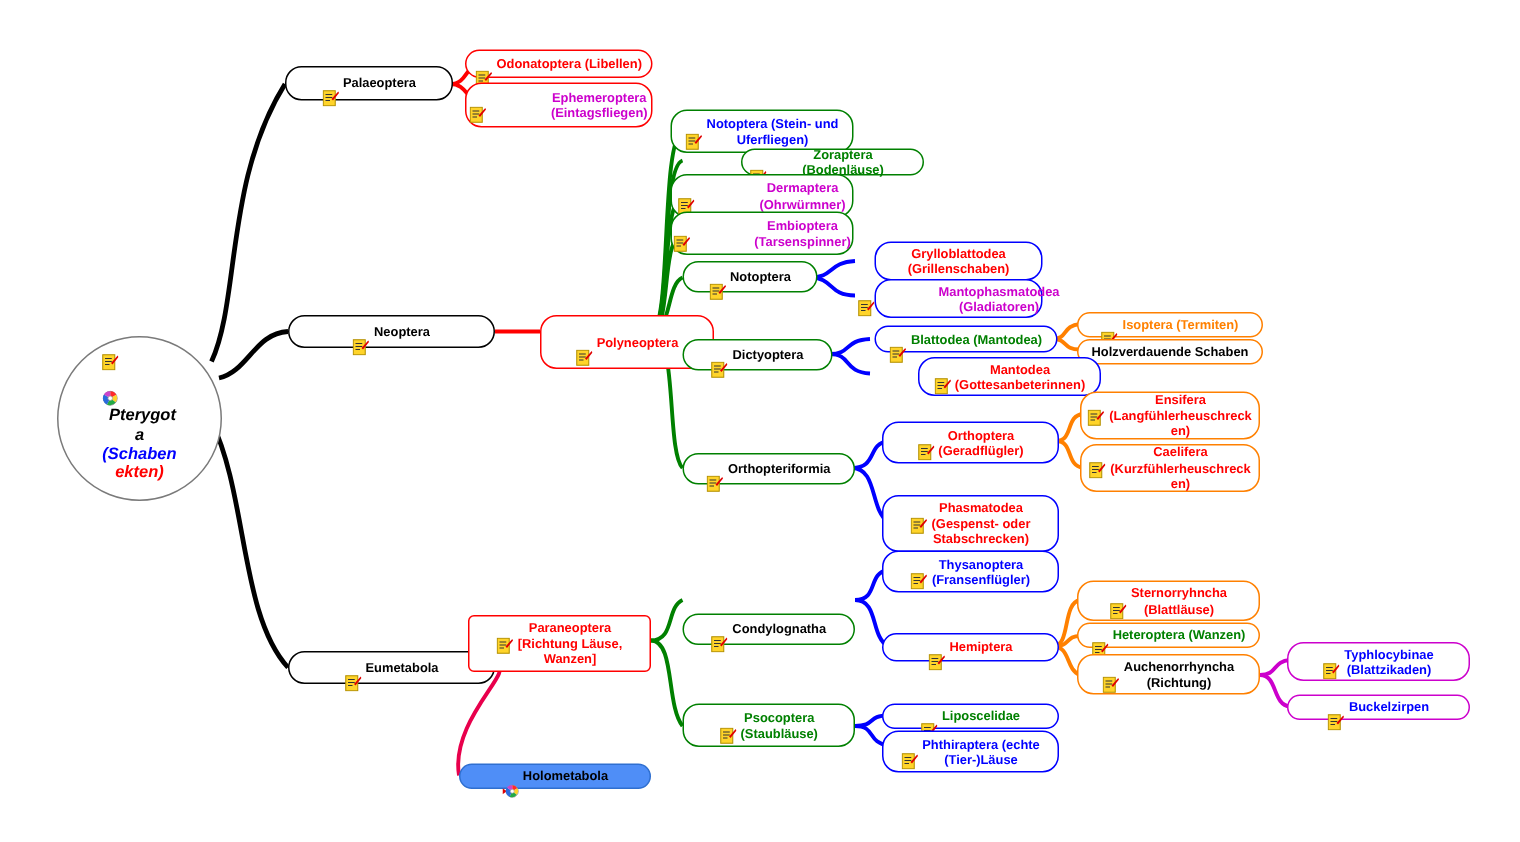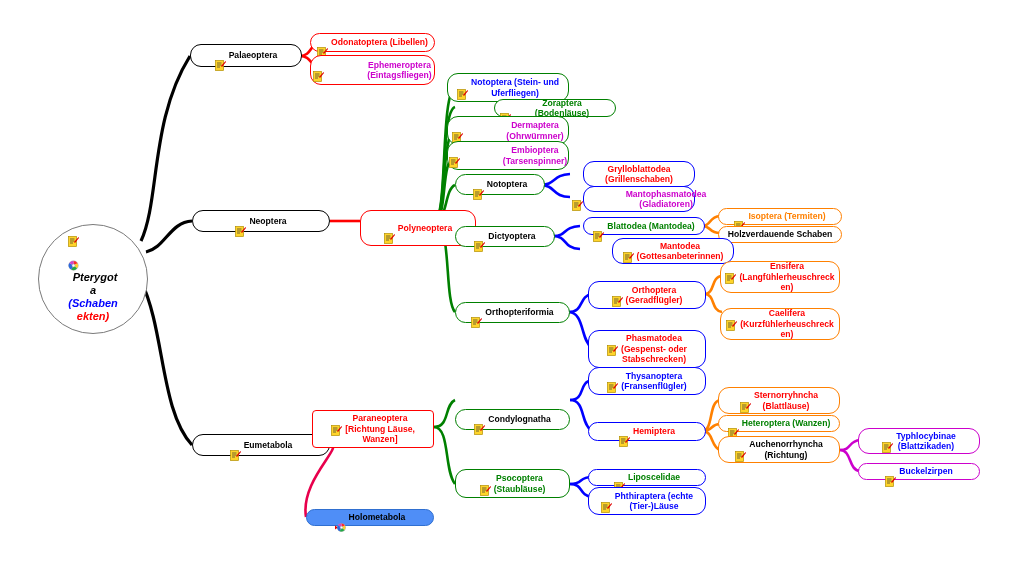--- a/index.html
+++ b/index.html
@@ -458,21 +458,21 @@
             <line x1="2" y1="7" x2="5" y2="7" stroke="#333" stroke-width="0.7"></line>
             <path d="M6,6 L10.5,1 L11,2 L7,7 Z" fill="#e00000"></path>
           </svg>
       </span>
       <span class="lbl c-red">Ensifera
 (Langfühlerheuschreck
 en)</span>
     </div>
   </div>
 
-  <div class="node" style="left:720px; top:296px; width:120px; height:32px; border-color:#ff8000;margin-top:12px;">
+  <div class="node" style="left:720px; top:296px; width:120px; height:32px; border-color:#ff8000;">
     <div class="inner">
       <span class="ico" style="align-self:flex-start;margin-top:1px;">
         <svg width="11" height="11" viewBox="0 0 11 11">
             <rect x="0.5" y="0.5" width="8" height="10" fill="#ffd42a" stroke="#b38f00" stroke-width="0.7"></rect>
             <line x1="2" y1="3" x2="6.5" y2="3" stroke="#333" stroke-width="0.7"></line>
             <line x1="2" y1="5" x2="6.5" y2="5" stroke="#333" stroke-width="0.7"></line>
             <line x1="2" y1="7" x2="5" y2="7" stroke="#333" stroke-width="0.7"></line>
             <path d="M6,6 L10.5,1 L11,2 L7,7 Z" fill="#e00000"></path>
           </svg>
       </span>

